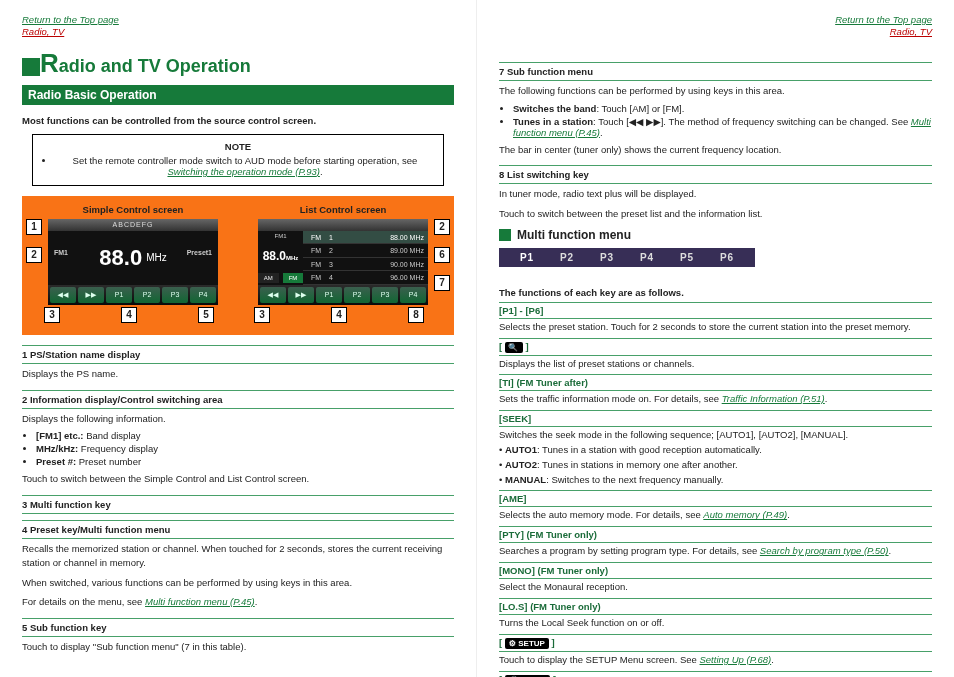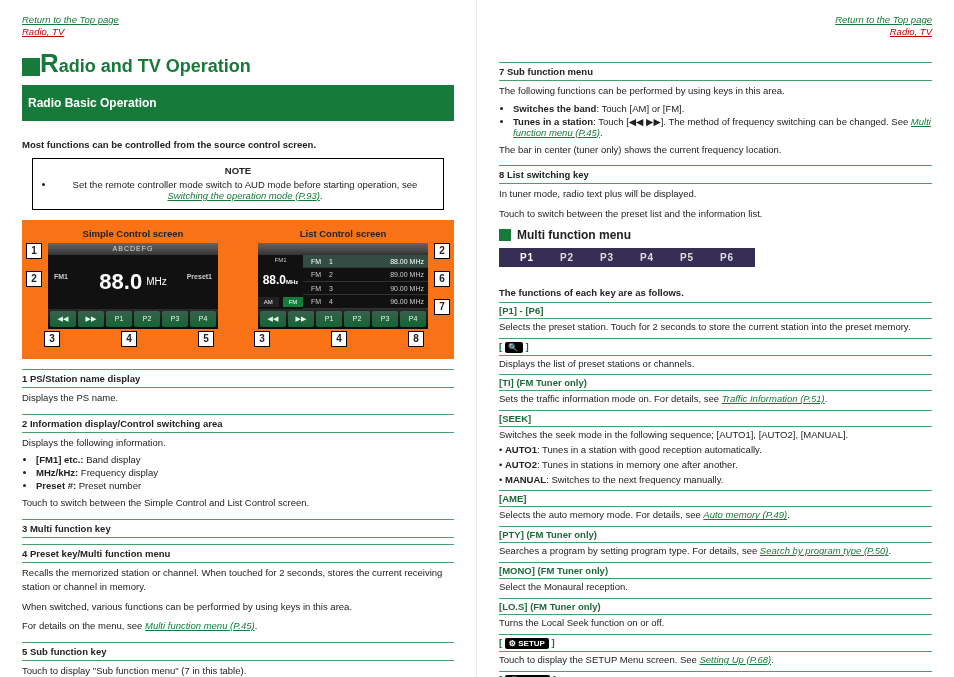--- a/index.html
+++ b/index.html
@@ -38,21 +38,21 @@
     font-size: 18px;
     color: #167a3a;
   }
   .title .big { font-size: 26px; }
   .title .sq {
     display: inline-block; width: 18px; height: 18px;
     background: #167a3a; vertical-align: text-bottom; margin-right: 0;
   }
   .section-bar {
     background: #167a3a; color: #fff; font-weight: 700;
-    padding: 11px 6px; font-size: 12px; margin: 4px 0 18px 0;
+    padding: 3px 6px; font-size: 12px; margin: 4px 0 10px 0;
   }
   .bold { font-weight: 700; margin-top: 20px; }
   .intro { margin: 4px 0 8px 0; }
   .note-box {
     border: 1px solid #000; padding: 6px 8px; margin: 6px 10px 10px 10px; text-align: center;
   }
   .note-box .note-label { font-weight: 700; margin-bottom: 3px; display: block; }
   .note-box ul { margin: 0; padding-left: 14px; }
   .note-box li { margin-bottom: 2px; }
   .green-block {
@@ -343,21 +343,21 @@
     </div>
 
     <div class="bold">The functions of each key are as follows.</div>
 
     <div class="key-row">[P1] - [P6]</div>
     <div class="key-desc">Selects the preset station. Touch for 2 seconds to store the current station into the preset memory.</div>
 
     <div class="key-row">[ <span class="icon-chip">🔍</span> ]</div>
     <div class="key-desc">Displays the list of preset stations or channels.</div>
 
-    <div class="key-row">[TI] (FM Tuner only)</div>
+    <div class="key-row">[TI] (FM Tuner after)</div>
     <div class="key-desc"><span>Sets the traffic information mode on. For details, see </span><span class="hlink">Traffic Information (P.51)</span>.</div>
 
     <div class="key-row">[SEEK]</div>
     <div class="key-desc">Switches the seek mode in the following sequence; [AUTO1], [AUTO2], [MANUAL].</div>
     <div class="key-desc bullet-line">• <span class="bold">AUTO1</span>: Tunes in a station with good reception automatically.</div>
     <div class="key-desc bullet-line">• <span class="bold">AUTO2</span>: Tunes in stations in memory one after another.</div>
     <div class="key-desc bullet-line">• <span class="bold">MANUAL</span>: Switches to the next frequency manually.</div>
 
     <div class="key-row">[AME]</div>
     <div class="key-desc"><span>Selects the auto memory mode. For details, see </span><span class="hlink">Auto memory (P.49)</span>.</div>

